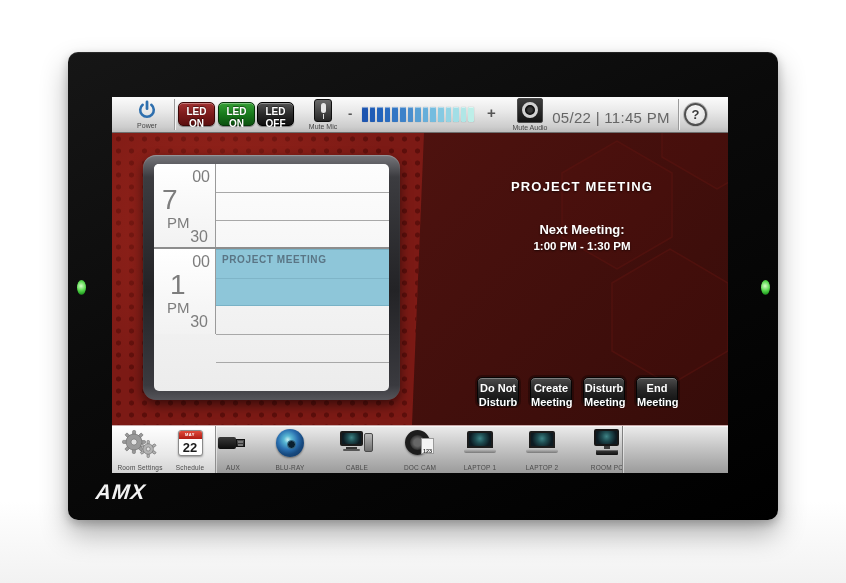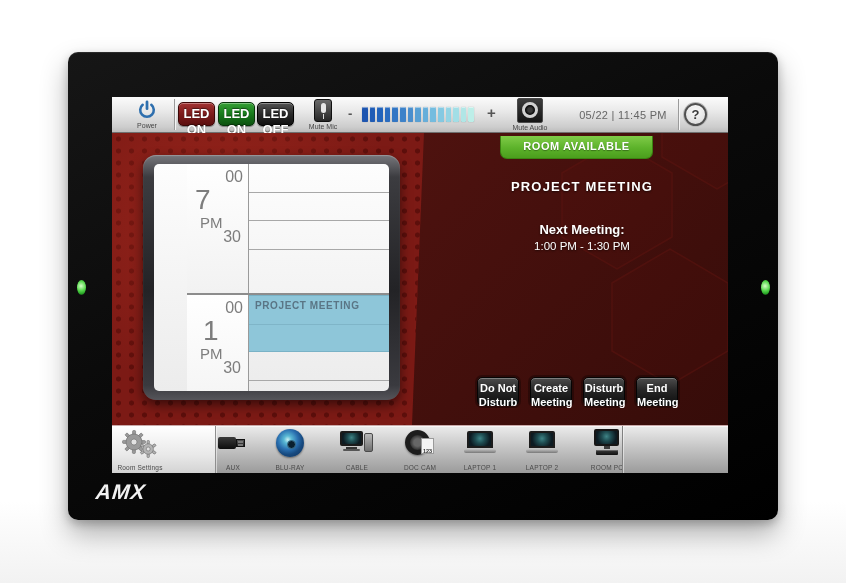--- a/index.html
+++ b/index.html
@@ -19,55 +19,55 @@
   .screen { position:absolute; left:44px; top:45px; width:616px; height:376px; background:#30100d; overflow:hidden; box-shadow:inset 0 0 6px rgba(0,0,0,.8); }
 
   
   .toolbar { position:absolute; left:0; top:0; width:616px; height:36px;
     background:linear-gradient(180deg,#fbfbfb 0%,#e9e9e9 40%,#cdcdcd 85%,#bdbdbd 100%);
     border-bottom:1px solid #6f6f6f; }
   .tb-divider { position:absolute; top:2px; bottom:2px; width:1px; background:#9a9a9a; box-shadow:1px 0 0 #f4f4f4; }
   .power-wrap { position:absolute; left:12px; top:2px; width:46px; text-align:center; cursor:pointer; }
   .power-wrap svg { display:block; margin:0 auto; }
   .tb-label { font-size:7px; color:#454545; text-align:center; line-height:1; margin-top:1px; }
-  .led-btn { position:absolute; top:5px; height:24px; width:37px; border-radius:5px; color:#fff; font-size:13px; font-weight:bold; line-height:1.2; text-align:center; padding-top:3px; text-shadow:0 -1px 1px rgba(0,0,0,.5); box-shadow:inset 0 1px 0 rgba(255,255,255,.35), 0 1px 1px rgba(0,0,0,.4); cursor:pointer; }
+  .led-btn { position:absolute; top:5px; height:24px; width:37px; border-radius:5px; color:#fff; font-size:10px; font-weight:bold; line-height:1.2; text-align:center; padding-top:3px; text-shadow:0 -1px 1px rgba(0,0,0,.5); box-shadow:inset 0 1px 0 rgba(255,255,255,.35), 0 1px 1px rgba(0,0,0,.4); cursor:pointer; }
   .led-red   { left:66px;  background:linear-gradient(180deg,#a33232 0%,#7c1b1b 50%,#5c0f0f 100%); border:1px solid #3c0707; }
   .led-green { left:106px; background:linear-gradient(180deg,#35a035 0%,#187a1c 50%,#0c5210 100%); border:1px solid #06350a; }
   .led-black { left:145px; background:linear-gradient(180deg,#525252 0%,#2a2a2a 50%,#101010 100%); border:1px solid #000; }
   .mic-wrap { position:absolute; left:194px; top:2px; width:34px; text-align:center; cursor:pointer; }
   .mic-badge { position:relative; width:18px; height:23px; margin:0 auto; border-radius:3px; background:linear-gradient(180deg,#6a6a6a,#262626); border:1px solid #101010; }
   .mic-cap { position:absolute; left:6px; top:3px; width:5px; height:10px; border-radius:3px; background:#e6e6e6; }
   .mic-stem { position:absolute; left:8px; top:14px; width:1px; height:5px; background:#dadada; }
   .vol-minus { position:absolute; left:236px; top:9px; font-size:13px; font-weight:bold; color:#555; cursor:pointer; }
   .vol-bar { position:absolute; left:250px; top:9px; height:16px; display:flex; gap:2px; align-items:center; cursor:pointer; }
   .seg { display:block; width:5.6px; height:15px; border-radius:1px; box-shadow:inset 0 1px 0 rgba(255,255,255,.45), 0 0 1px rgba(0,0,0,.4); }
   .vol-plus { position:absolute; left:375px; top:7px; font-size:15px; font-weight:bold; color:#555; cursor:pointer; }
   .spk-wrap { position:absolute; left:394px; top:1px; width:48px; text-align:center; cursor:pointer; }
   .spk-badge { position:relative; width:26px; height:25px; margin:0 auto; border-radius:2px; background:linear-gradient(180deg,#3d3d3d,#141414); border:1px solid #4a4a4a; }
   .spk-cone { position:absolute; left:4px; top:3px; width:16px; height:16px; border-radius:50%; border:3px solid #d2d2d2; background:radial-gradient(circle,#3a3a3a 0 30%,#000 70%); }
-  .datetime { position:absolute; left:452px; top:12px; width:118px; text-align:center; font-size:11px; color:#666; letter-spacing:.3px; }
+  .datetime { position:absolute; left:440px; top:12px; width:118px; text-align:center; font-size:15px; color:#666; letter-spacing:.3px; }
   .help-btn { position:absolute; left:572px; top:6px; width:23px; height:23px; border-radius:50%; border:2px solid #4f4f4f; box-shadow:0 0 0 1px #b9b9b9, inset 0 1px 1px rgba(255,255,255,.7); background:radial-gradient(circle at 50% 35%,#fafafa,#d8d8d8); color:#3a3a3a; font-size:13px; font-weight:bold; text-align:center; line-height:20px; cursor:pointer; }
 
   
   .content { position:absolute; left:0; top:36px; width:616px; height:292px;
     background:linear-gradient(135deg,#5c1611 0%,#4a110e 45%,#360c09 100%); overflow:hidden; }
   .red-left { position:absolute; left:0; top:0; width:312px; height:292px;
     background-color:#7c1a15;
     background-image:radial-gradient(ellipse at 35% 30%, rgba(175,45,32,.55) 0%, rgba(0,0,0,0) 62%),
                      radial-gradient(circle, rgba(88,13,10,.85) 2.2px, rgba(0,0,0,0) 2.9px);
     background-size:100% 100%, 13px 12px;
     clip-path:polygon(0 0, 312px 0, 300px 100%, 0 100%); }
   .hex-deco { position:absolute; left:300px; top:0; pointer-events:none; opacity:.55; }
 
   
   .sched-frame { position:absolute; left:31px; top:22px; width:257px; height:245px; border-radius:13px; padding:9px 11px;
     background:linear-gradient(180deg,#77777c 0%,#3c3c40 9%,#232326 55%,#3a3a3f 94%,#55555a 100%);
     box-shadow:0 5px 12px rgba(0,0,0,.55), inset 0 1px 1px rgba(255,255,255,.25); }
   .sched-inner { position:relative; width:100%; height:100%; background:linear-gradient(180deg,#fdfdfd,#ececec); border-radius:5px; overflow:hidden; }
-  .hour-block { display:flex; height:131px; border-bottom:2px solid #8d8d8d;margin-left:33px; }
+  .hour-block { display:flex; height:85px; border-bottom:2px solid #8d8d8d; }
   .hour-block:last-child { border-bottom:none; }
   .hour-col { position:relative; width:62px; border-right:1px solid #9a9a9a; background:linear-gradient(180deg,#ffffff,#f2f2f2); color:#7d7d7d; }
   .min-top { position:absolute; top:4px; right:5px; font-size:16px; }
   .min-bot { position:absolute; top:64px; right:7px; font-size:16px; }
   .hour-num { position:absolute; top:20px; left:8px; font-size:28px; }
   .hour-num.narrow { left:16px; }
   .hour-ampm { position:absolute; top:50px; left:13px; font-size:15px; }
   .slot-col { position:relative; flex:1; }
   .slot { height:28.6px; border-bottom:1px solid #a8a8a8; }
   .slot:last-child { border-bottom:none; }
@@ -75,21 +75,21 @@
   .event-block .mid-line { position:absolute; left:0; top:28px; width:100%; height:1px; background:#7fb5c8; }
   .event-title { font-size:10px; font-weight:bold; color:#5a7585; letter-spacing:.6px; }
 
   
   .banner { position:absolute; left:388px; top:3px; width:153px; height:23px; border-radius:0 0 7px 7px;
     background:linear-gradient(180deg,#80cb48 0%,#5cb22a 55%,#4b9e1d 100%); border:1px solid #3c8312; border-top:none;
     color:#fff; font-size:11px; font-weight:bold; letter-spacing:.6px; text-align:center; line-height:21px; text-shadow:0 1px 1px rgba(0,0,0,.35); }
   .right-zone { position:absolute; left:330px; top:0; width:280px; height:240px; text-align:center; color:#fff; }
   .meeting-title { margin-top:46px; font-size:13px; font-weight:bold; letter-spacing:1.2px; text-shadow:0 1px 2px rgba(0,0,0,.6); }
   .next-label { margin-top:28px; font-size:13px; font-weight:bold; text-shadow:0 1px 2px rgba(0,0,0,.6); }
-  .next-time { margin-top:3px; font-size:11.5px; font-weight:normal; text-shadow:0 1px 2px rgba(0,0,0,.6); }
+  .next-time { margin-top:3px; font-size:11.5px; font-weight:bold; text-shadow:0 1px 2px rgba(0,0,0,.6); }
 
   
   .actions { position:absolute; left:365px; top:244px; display:flex; gap:11px; }
   .action-btn { width:42px; height:29px; border-radius:5px; background:linear-gradient(180deg,#4c4c4c 0%,#262626 45%,#0e0e0e 100%);
     border:1px solid #050505; box-shadow:0 0 0 2px rgba(0,0,0,.30), inset 0 1px 0 rgba(255,255,255,.28);
     color:#fff; font-size:11px; font-weight:bold; line-height:1.25; text-align:center; padding-top:4px; cursor:pointer; }
 
   
   .dock { position:absolute; left:0; top:328px; width:616px; height:48px;
     background:linear-gradient(180deg,#ececec 0%,#c6c6c6 45%,#9b9b9b 100%);
@@ -247,21 +247,20 @@
                 <div class="slot"></div>
                 <div class="event-block">
                   <div class="event-title">PROJECT MEETING</div>
                   <div class="mid-line"></div>
                 </div>
               </div>
             </div>
           </div>
         </div>
 
-        <div class="banner">ROOM AVAILABLE</div>
         <div class="right-zone">
           <div class="meeting-title">PROJECT MEETING</div>
           <div class="next-label">Next Meeting:</div>
           <div class="next-time">1:00 PM - 1:30 PM</div>
         </div>
 
         <div class="actions">
           <div class="action-btn">
             <div>Do Not</div>
             <div>Disturb</div>
@@ -310,20 +309,29 @@
                     <rect x="27" y="13.5" width="2.4" height="3.6" rx=".8" transform="rotate(300 28.2 22)"></rect>
                     <circle cx="28.2" cy="22" r="5.2"></circle>
                     <circle cx="28.2" cy="22" r="2" fill="#e2e2e2"></circle>
                   </g>
                 </g>
               </svg>
             </div>
             <div class="dock-label">Room Settings</div>
           </div>
 
+          <div class="dock-item" style="left:50px">
+            <div class="dock-icon">
+              <div class="cal">
+                <div class="cal-top">MAY</div>
+                <div class="cal-day">22</div>
+              </div>
+            </div>
+            <div class="dock-label">Schedule</div>
+          </div>
 
           <div class="dock-item" style="left:93px">
             <div class="dock-icon">
               <div class="usb">
                   <div class="usb-body"></div>
                   <div class="usb-metal"></div>
                   <div class="usb-slot"></div>
                 </div>
             </div>
             <div class="dock-label">AUX</div>

